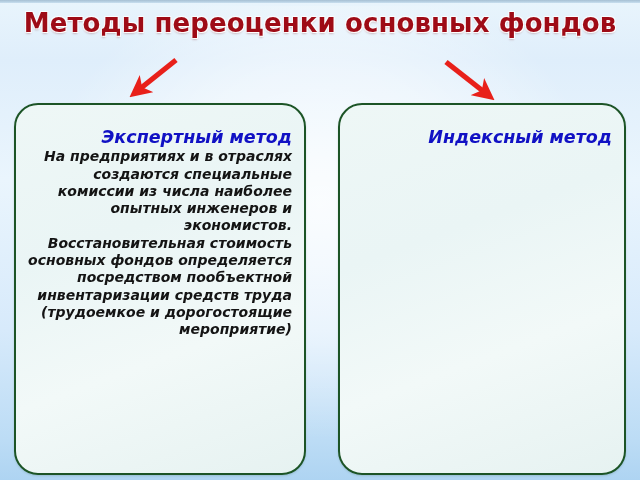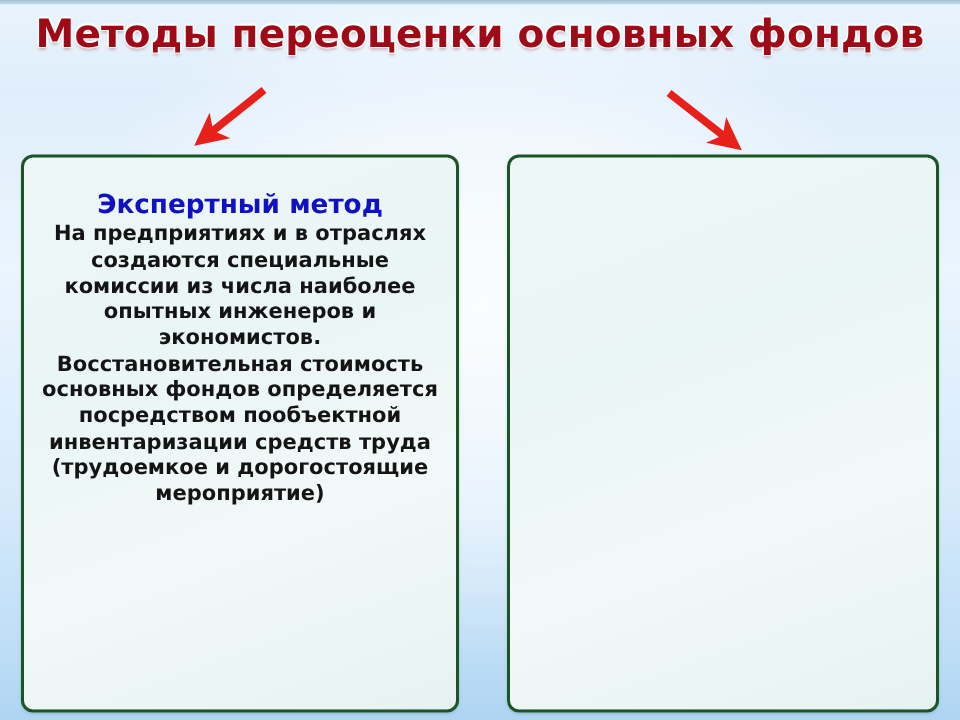--- a/index.html
+++ b/index.html
@@ -75,32 +75,33 @@
     overflow: visible;
   }
   #arrow-left-wrap  { left: 118px; top: 50px; width: 80px; height: 60px; }
   #arrow-right-wrap { left: 436px; top: 52px; width: 80px; height: 60px; }
 
   
   .box {
     position: absolute;
     box-sizing: border-box;
     border: 2.4px solid #1c5426;
-    border-radius: 8px;
+    border-radius: 24px;
     background:
       linear-gradient(160deg,
         #eef7f6 0%,
         #eaf5f5 35%,
         #f2f9f8 65%,
         #e6f2f1 100%);
     box-shadow: 0 1px 2px rgba(40,80,60,.18);
     z-index: 2;
     padding: 22px 12px 0 12px;
-    text-align: center;
+    text-align: right;
     overflow: visible;
+    font-style: italic;
   }
   #box-expert { left: 14px;  top: 103px; width: 292px; height: 372px; }
   #box-index  { left: 338px; top: 103px; width: 288px; height: 372px; }
 
   .box-heading {
     display: block;
     color: #1111c4;
     font-weight: bold;
     font-size: 17.5px;
     line-height: 1.16;
@@ -141,15 +142,16 @@
     </defs>
     <line x1="10" y1="10" x2="52" y2="43" stroke="#e8201a" stroke-width="5.2" stroke-linecap="butt" marker-end="url(#head-right)"></line>
   </svg>
 
   <div id="box-expert" class="box">
     <span class="box-heading">Экспертный метод</span>
     <span class="box-body">На предприятиях и в отраслях создаются специальные комиссии из числа наиболее опытных инженеров и экономистов. Восстановительная стоимость основных фондов определяется посредством пообъектной инвентаризации средств труда (трудоемкое и дорогостоящие мероприятие)</span>
   </div>
 
   <div id="box-index" class="box">
+    <span class="box-heading">Индексный метод</span>
   </div>
 
 </div>
 
 </body></html>

